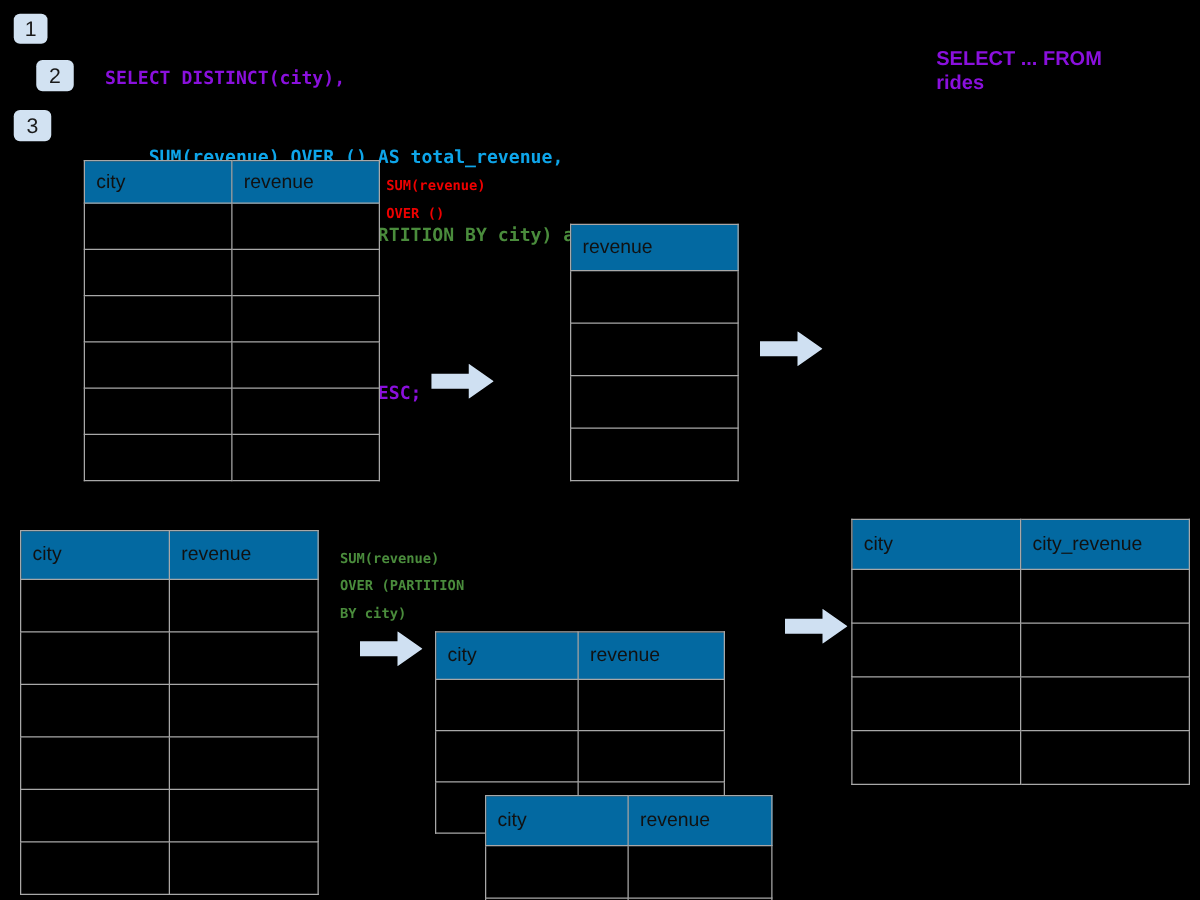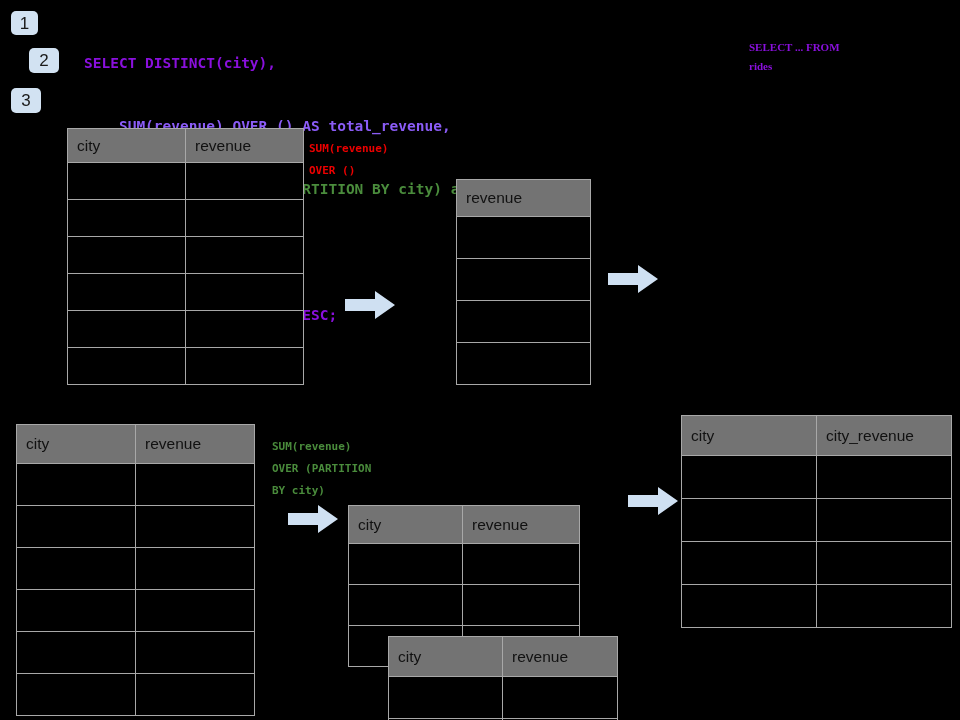--- a/index.html
+++ b/index.html
@@ -46,42 +46,42 @@
   .note {
     position: absolute;
     font-family: "DejaVu Sans Mono", monospace;
     font-size: 11px;
     font-weight: bold;
     white-space: pre;
     line-height: 22px;
   }
   .note-sm {
     position: absolute;
-    font-family: Liberation Serif, serif;
-    font-size: 11px;
+    font-family: Liberation Sans, sans-serif;
+    font-size: 16px;
     font-weight: bold;
     white-space: pre;
     line-height: 19px;
   }
 
   
   .tbl {
     position: absolute;
     border-collapse: collapse;
     table-layout: fixed;
     background: #000000;
     font-family: "Liberation Sans", sans-serif;
   }
   .tbl th, .tbl td {
     border: 1px solid #a8a8a8;
     padding: 0;
     margin: 0;
   }
   .tbl th {
-    background: #737373;
+    background: #0369a1;
     color: #111111;
     font-weight: normal;
     font-size: 15.5px;
     text-align: left;
     padding: 0 9px;
   }
   .tbl td {
     background: #000000;
   }
 
@@ -98,21 +98,21 @@
   </div>
   <div class="badge" style="left:29px; top:48px; width:30px; height:25px;">
     <span>2</span>
   </div>
   <div class="badge" style="left:11px; top:88px; width:30px; height:25px;">
     <span>3</span>
   </div>
 
   <div class="sql" style="left:84px; top:11px;">
     <div class="sql-line" style="color:#8a10dd;">SELECT DISTINCT(city),</div>
-    <div class="sql-line" style="color:#8b5cf6;">    SUM(revenue) OVER () AS total_revenue,</div>
+    <div class="sql-line" style="color:#0ea5e9;">    SUM(revenue) OVER () AS total_revenue,</div>
     <div class="sql-line" style="color:#4a8c3c;">    SUM(revenue) OVER (PARTITION BY city) as city_revenue</div>
     <div class="sql-line" style="color:#8a10dd;">  FROM rides</div>
     <div class="sql-line" style="color:#8a10dd;">  ORDER by city_revenue DESC;</div>
   </div>
 
   <div class="note-sm" style="left:749px; top:38px; color:#8a10dd;">SELECT ... FROM
 rides</div>
 
   <div class="note" style="left:309px; top:138px; color:#ee0000;">SUM(revenue)
 OVER ()</div>

